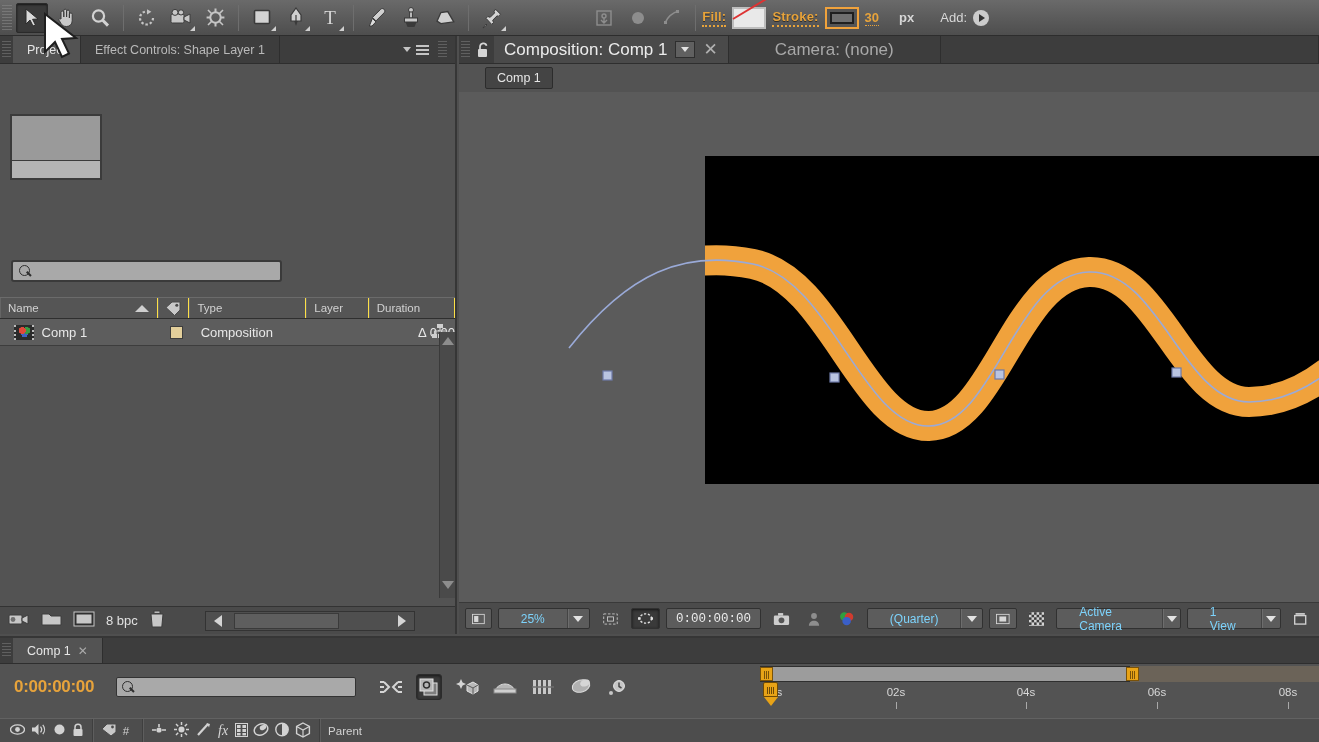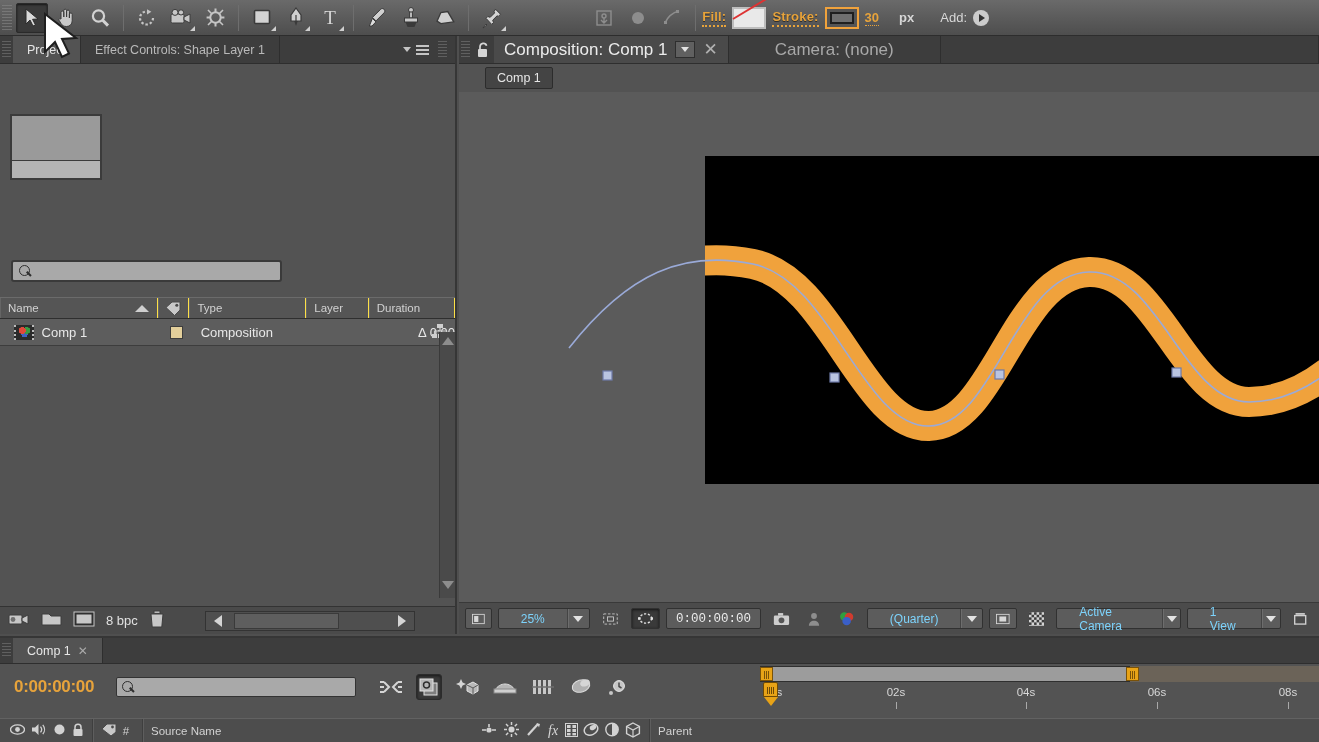--- a/index.html
+++ b/index.html
@@ -731,21 +731,20 @@
       </span>
       <span class="lh-sep"></span>
       <span>
         <svg width="17" height="14" viewBox="0 0 17 14">
             <path d="M1 6L6 1h9v8l-5 4z" fill="#c8c8c8" stroke="#4a4a4a"></path>
             <circle cx="11.5" cy="4" r="1.4" fill="#4a4a4a"></circle>
           </svg>
       </span>
       <span style="width:16px;text-align:center">#</span>
       <span class="lh-sep"></span>
-      <span style="width:330px">Source Name</span>
       <span>
         <svg width="16" height="13" viewBox="0 0 16 13">
             <path d="M1 7h4M11 7h4" stroke="#d2d2d2" stroke-width="1.6"></path>
             <circle cx="8" cy="7" r="2.6" fill="#d2d2d2"></circle>
             <path d="M8 1v3" stroke="#d2d2d2" stroke-width="1.6"></path>
           </svg>
       </span>
       <span style="width:7px"></span>
       <span>
         <svg width="15" height="15" viewBox="0 0 15 15">

